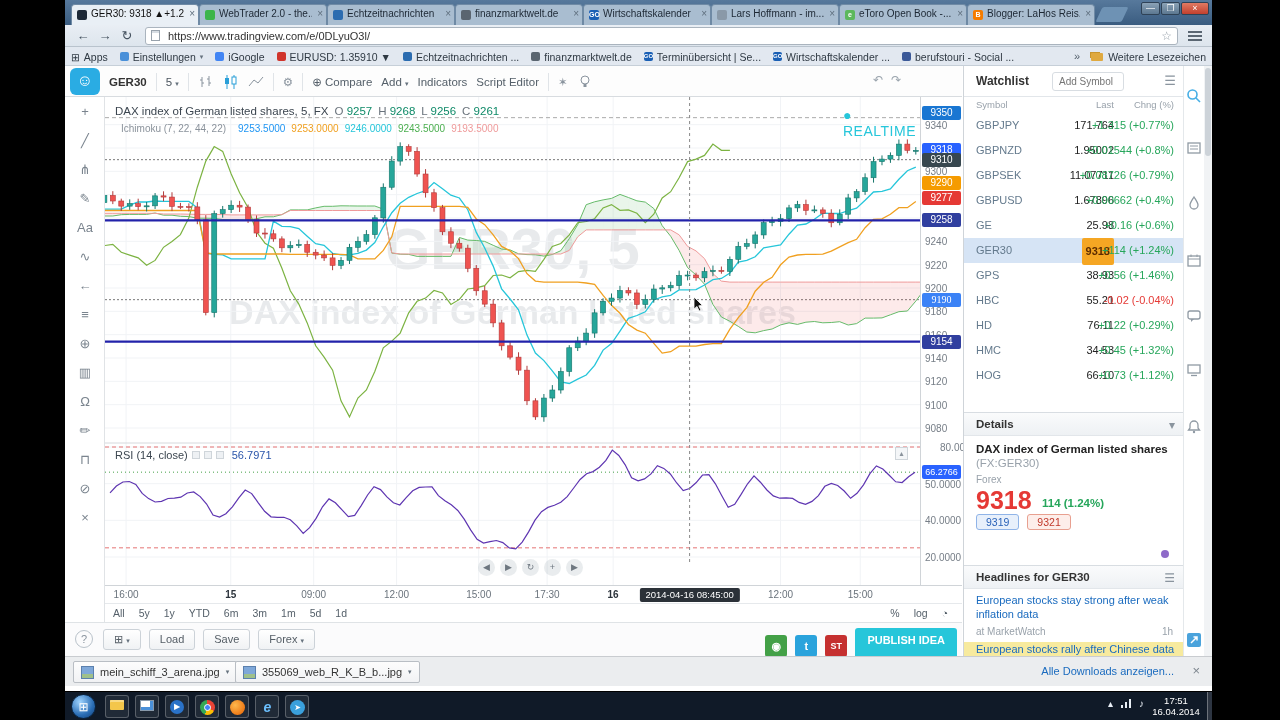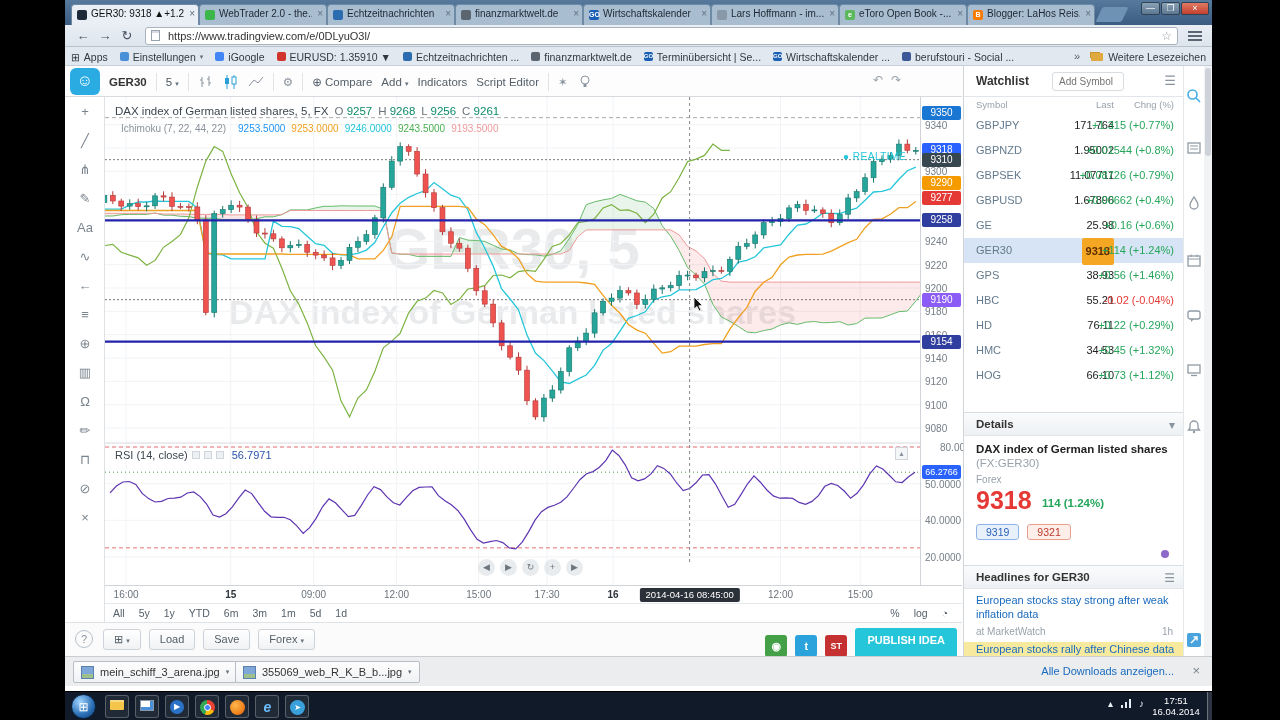--- a/index.html
+++ b/index.html
@@ -56,21 +56,21 @@
 #chartarea{position:absolute;left:40px;top:31px;width:815px;height:488px;overflow:hidden;}
 #chart-svg{position:absolute;left:0;top:0;z-index:1;}
 .wm{position:absolute;left:0;right:0;text-align:center;font-weight:bold;color:rgba(110,123,138,0.16);z-index:0;white-space:nowrap;}
 #wm1{top:118px;font-size:58px;}
 #wm2{top:196px;font-size:34px;}
 #cht-title{position:absolute;left:10px;top:8px;z-index:2;font-size:11.5px;color:#3c4650;white-space:nowrap;}
 #cht-title .olabel{color:#6a737c;margin-left:6px;}
 #cht-title .oval{color:#0f8a68;}
 #cht-ind{position:absolute;left:10px;top:26px;z-index:2;font-size:10px;color:#8a929b;white-space:nowrap;}
 #cht-ind span{margin-left:6px;}
-#realtime{position:absolute;left:738px;top:10px;z-index:2;font-size:10px;color:#26c6da;letter-spacing:0.5px;margin-top:44px;}
+#realtime{position:absolute;left:738px;top:10px;z-index:2;font-size:14px;color:#26c6da;letter-spacing:0.5px;}
 #rsi-label{position:absolute;left:10px;top:352px;z-index:2;font-size:11px;color:#3c4650;display:flex;align-items:center;gap:4px;}
 #rsi-label .mini{width:8px;height:8px;background:#eef1f4;border:1px solid #cfd5da;display:inline-block;}
 #rsi-label .rsival{color:#2a55aa;margin-left:4px;}
 #rsi-collapse{position:absolute;left:790px;top:350px;width:13px;height:13px;border:1px solid #cfd5da;background:#f4f6f8;color:#8a939c;font-size:8px;line-height:11px;text-align:center;z-index:2;}
 #navcircles{position:absolute;left:373px;top:462px;display:flex;gap:5px;z-index:2;}
 .ncir{width:17px;height:17px;border-radius:50%;background:rgba(145,158,171,0.20);color:#6e7780;font-size:9px;line-height:17px;text-align:center;}
 
 #priceaxis{position:absolute;left:855px;top:31px;width:42px;height:488px;background:#fff;border-left:1px solid #d0d4d8;}
 .ptick{position:absolute;left:4px;font-size:10px;color:#767e87;}
 .pbadge{position:absolute;left:1px;right:1px;height:14px;border-radius:2px;color:#fff;font-size:10px;line-height:14px;text-align:center;}
@@ -106,21 +106,21 @@
 .wl-chg{position:absolute;right:10px;}
 .badge-last{background:#f5a623;color:#5d2c00;padding:1px 4px;border-radius:2px;font-weight:bold;}
 .sechead{position:absolute;left:0;width:220px;height:24px;background:linear-gradient(#fafbfc,#eef1f4);border-top:1px solid #d8dde2;border-bottom:1px solid #e2e6ea;}
 .sechead .st{position:absolute;left:12px;top:5px;font-size:11.5px;font-weight:bold;color:#333;}
 .sechead .sic{position:absolute;right:9px;top:5px;font-size:12px;color:#8a949e;}
 #det-name{position:absolute;left:12px;top:376px;width:198px;font-size:11.5px;font-weight:bold;color:#222;line-height:14px;}
 #det-name .tk{color:#99a2ab;font-weight:normal;}
 #det-market{position:absolute;left:12px;top:408px;font-size:10px;color:#99a2ab;}
 #det-price{position:absolute;left:12px;top:420px;font-size:25px;font-weight:bold;color:#e53935;}
 #det-chg{position:absolute;left:78px;top:431px;font-size:11.5px;font-weight:bold;color:#26a65b;}
-#det-badges{position:absolute;left:12px;top:458px;display:flex;gap:8px;font-size:10.5px;}
+#det-badges{position:absolute;left:12px;top:448px;display:flex;gap:8px;font-size:10.5px;}
 .chip{padding:1px 9px;border-radius:3px;border:1px solid;}
 .chip.bid{border-color:#90b4e8;background:#e8f0fb;color:#2a62b8;}
 .chip.ask{border-color:#e8a090;background:#fdeeea;color:#c0392b;}
 #det-dot{position:absolute;right:14px;top:484px;width:8px;height:8px;border-radius:50%;background:#8e6ac8;}
 #hl-item1{position:absolute;left:12px;top:527px;width:196px;font-size:11px;color:#1a6bbf;line-height:14px;}
 #hl-src{position:absolute;left:12px;top:560px;font-size:10px;color:#99a2ab;}
 #hl-age{position:absolute;right:10px;top:560px;font-size:10px;color:#99a2ab;}
 #hl-item2{position:absolute;left:0;top:576px;width:220px;background:#f7ea9e;font-size:11px;color:#1a6bbf;line-height:15px;padding-left:12px;white-space:nowrap;overflow:hidden;}
 
 #rightstrip{position:absolute;left:1118px;top:0;width:21px;height:590px;background:#fff;border-left:1px solid #e4e8eb;}
@@ -698,21 +698,21 @@
           <div class="ptick" style="top: 345px; margin-left: 15px;">80.0000</div>
           <div class="ptick" style="top: 381.667px;">50.0000</div>
           <div class="ptick" style="top: 418.333px;">40.0000</div>
           <div class="ptick" style="top: 455px;">20.0000</div>
           <div class="pbadge" style="background: rgb(25, 118, 210); top: 9px;">9350</div>
           <div class="pbadge" style="background: rgb(41, 98, 255); top: 46.3333px;">9318</div>
           <div class="pbadge" style="background: rgb(55, 71, 79); top: 55.6667px;">9310</div>
           <div class="pbadge" style="background: rgb(245, 155, 0); top: 79px;">9290</div>
           <div class="pbadge" style="background: rgb(229, 57, 53); top: 94.1667px;">9277</div>
           <div class="pbadge" style="background: rgb(48, 63, 159); top: 116.333px;">9258</div>
-          <div class="pbadge" style="background: #8b5cf6; top: 195.667px;">9190</div>
+          <div class="pbadge" style="background: #3b82f6; top: 195.667px; font-family: Liberation Serif, serif;">9190</div>
           <div class="pbadge" style="background: rgb(48, 63, 159); top: 237.667px;">9154</div>
           <div class="pbadge" style="background: rgb(41, 98, 255); top: 368.16px; font-size: 9px;">66.2766</div>
         </div>
 
     <div id="timeaxis">
           <div class="ttick" style="left: 21.1px;">16:00</div>
           <div class="ttick bold" style="left: 125.75px;">15</div>
           <div class="ttick" style="left: 208.665px;">09:00</div>
           <div class="ttick" style="left: 291.58px;">12:00</div>
           <div class="ttick" style="left: 373.69px;">15:00</div>

